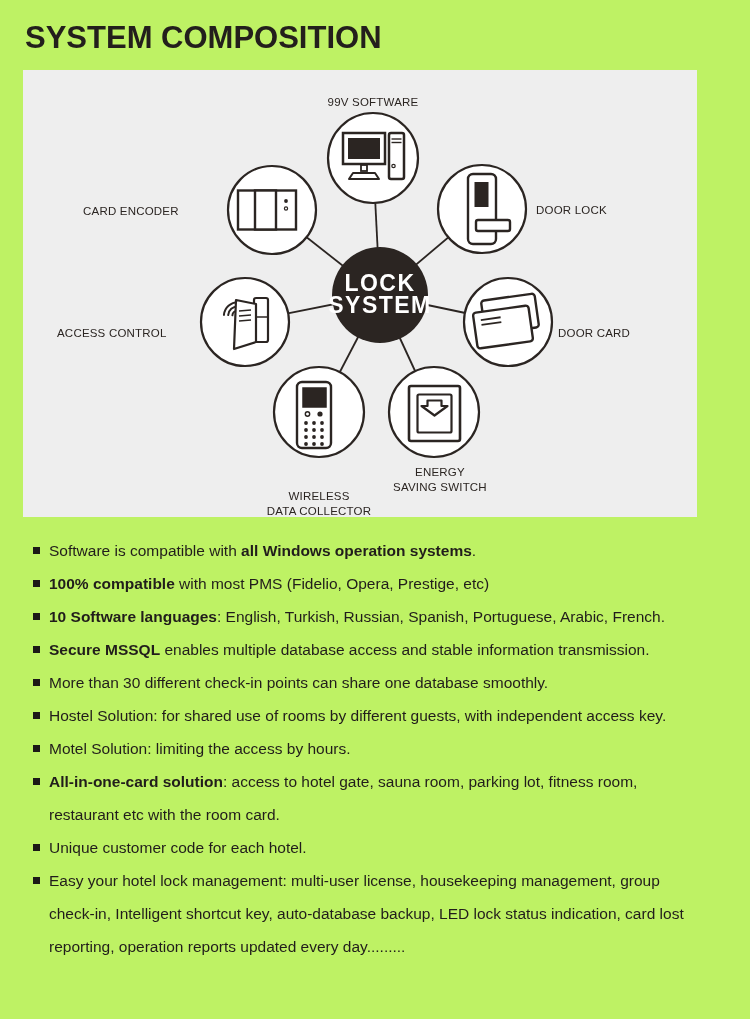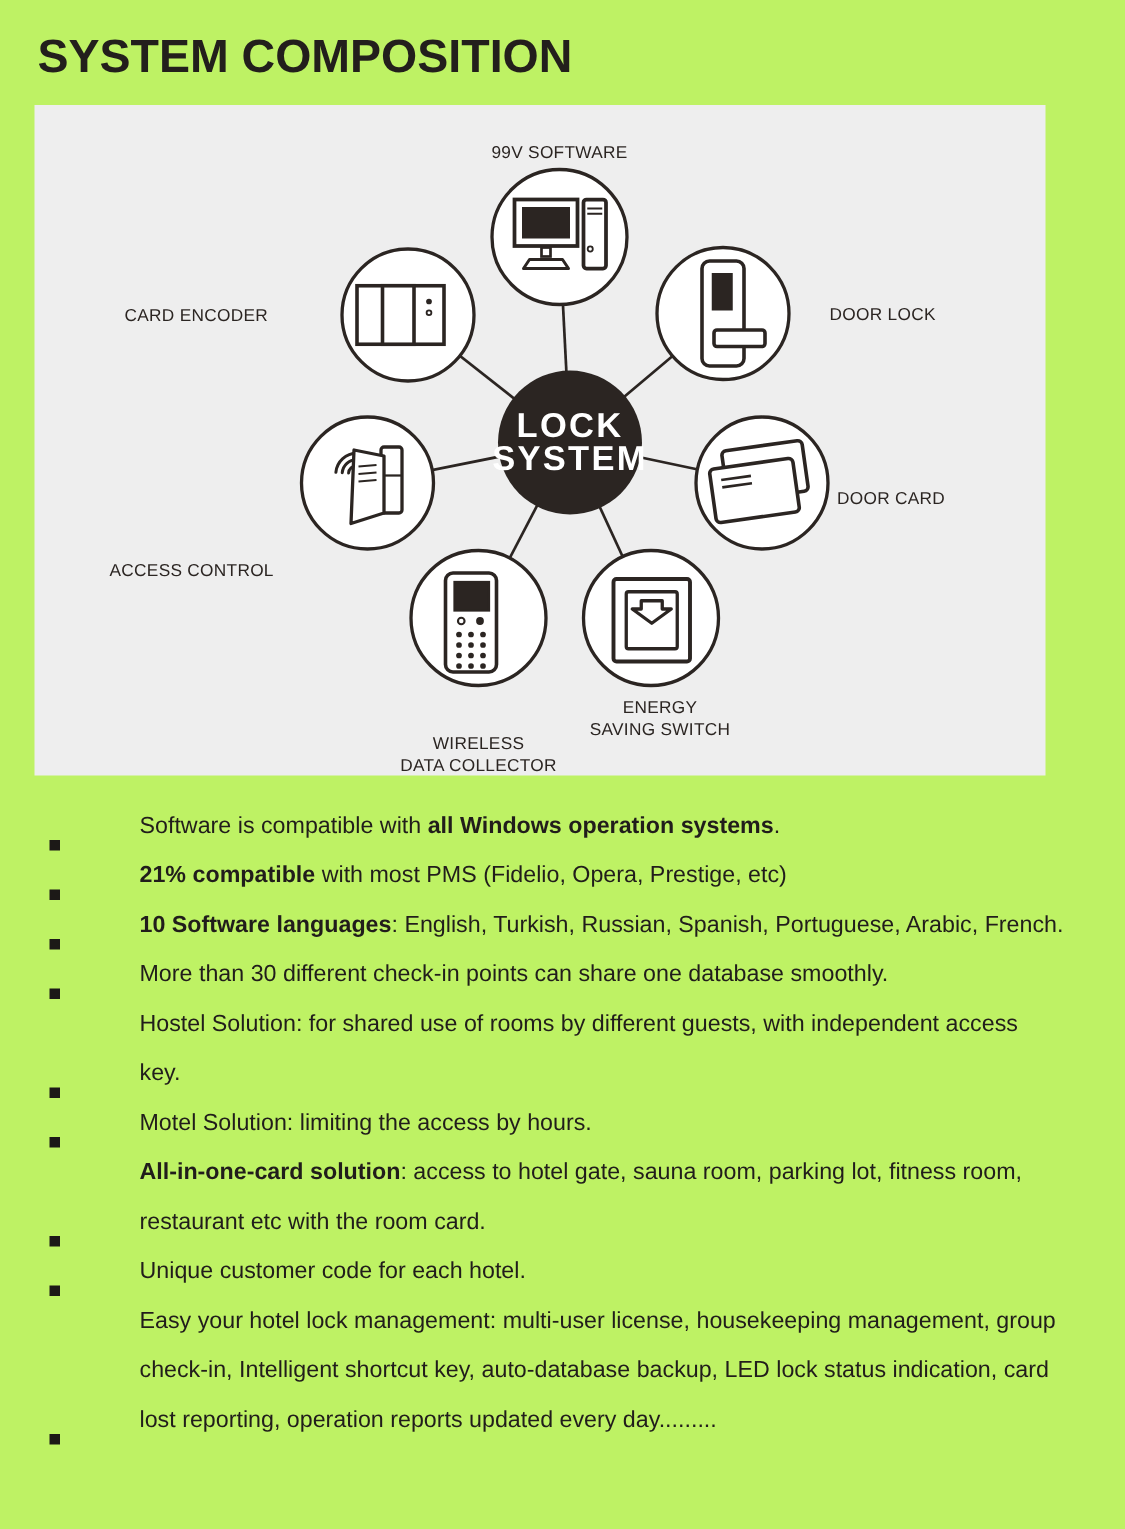--- a/index.html
+++ b/index.html
@@ -22,21 +22,21 @@
   .lbl-center{text-align:center;}
   .lbl-right{text-align:left;}
   .hub-text{
     position:absolute;left:287px;top:202px;width:140px;text-align:center;
     color:#ffffff;font-weight:bold;font-size:23px;line-height:22px;letter-spacing:1.5px;
   }
   .features{
     position:absolute;left:31px;top:534px;width:678px;
     list-style:none;margin:0;padding:0;
   }
-  .features li{display:flex;align-items:flex-end;gap:44px;}
+  .features li{display:flex;align-items:flex-start;}
   .bullet{
     flex:0 0 auto;width:7px;height:7px;background:#1c1917;margin:13px 9px 0 2px;
   }
   .ftext{
     font-size:15.5px;line-height:33px;color:#211d1b;
   }
   .ftext b{font-weight:bold;}
 </style>
 </head>
 <body>
@@ -147,48 +147,52 @@
       <circle cx="357" cy="225" r="48" fill="#2b2522"></circle>
     </svg>
 
     <div class="hub-text">
       <div>LOCK</div>
       <div>SYSTEM</div>
     </div>
 
     <div class="node-label lbl-center" style="left:270px;top:25px;width:160px;">99V SOFTWARE</div>
     <div class="node-label lbl-right" style="left:60px;top:134px;width:136px;">CARD ENCODER</div>
-    <div class="node-label" style="left:513px;top:133px;margin-left:17px;">DOOR LOCK</div>
-    <div class="node-label lbl-right" style="left:50px;top:256px;width:136px;margin-top:48px;">ACCESS CONTROL</div>
+    <div class="node-label" style="left:513px;top:133px;">DOOR LOCK</div>
+    <div class="node-label lbl-right" style="left:34px;top:256px;width:136px;">ACCESS CONTROL</div>
     <div class="node-label" style="left:535px;top:256px;">DOOR CARD</div>
     <div class="node-label lbl-center" style="left:216px;top:395px;width:160px;margin-top:24px;">
       <div>WIRELESS</div>
       <div>DATA COLLECTOR</div>
     </div>
     <div class="node-label lbl-center" style="left:337px;top:395px;width:160px;">
       <div>ENERGY</div>
       <div>SAVING SWITCH</div>
     </div>
   </div>
 
   <ul class="features">
       <li>
         <span class="bullet"></span>
         <span class="ftext"><span>Software is compatible with </span><b>all Windows operation systems</b><span>.</span></span>
       </li>
       <li>
         <span class="bullet"></span>
-        <span class="ftext"><b>21% compatible</b><span> with most PMS (Fidelio, Opera, Prestige, etc)</span></span>
+        <span class="ftext"><b>100% compatible</b><span> with most PMS (Fidelio, Opera, Prestige, etc)</span></span>
       </li>
       <li>
         <span class="bullet"></span>
         <span class="ftext"><b>10 Software languages</b><span>: English,  Turkish, Russian, Spanish, Portuguese, Arabic, French.</span></span>
       </li>
       <li>
         <span class="bullet"></span>
+        <span class="ftext"><b>Secure MSSQL</b><span> enables multiple database access and stable information transmission.</span></span>
+      </li>
+      <li>
+        <span class="bullet"></span>
         <span class="ftext"><span>More than 30 different check-in points can share one database smoothly.</span></span>
       </li>
       <li>
         <span class="bullet"></span>
         <span class="ftext"><span>Hostel Solution: for shared use of rooms by different guests, with independent access key.</span></span>
       </li>
       <li>
         <span class="bullet"></span>
         <span class="ftext"><span>Motel Solution: limiting the access by hours.</span></span>
       </li>

